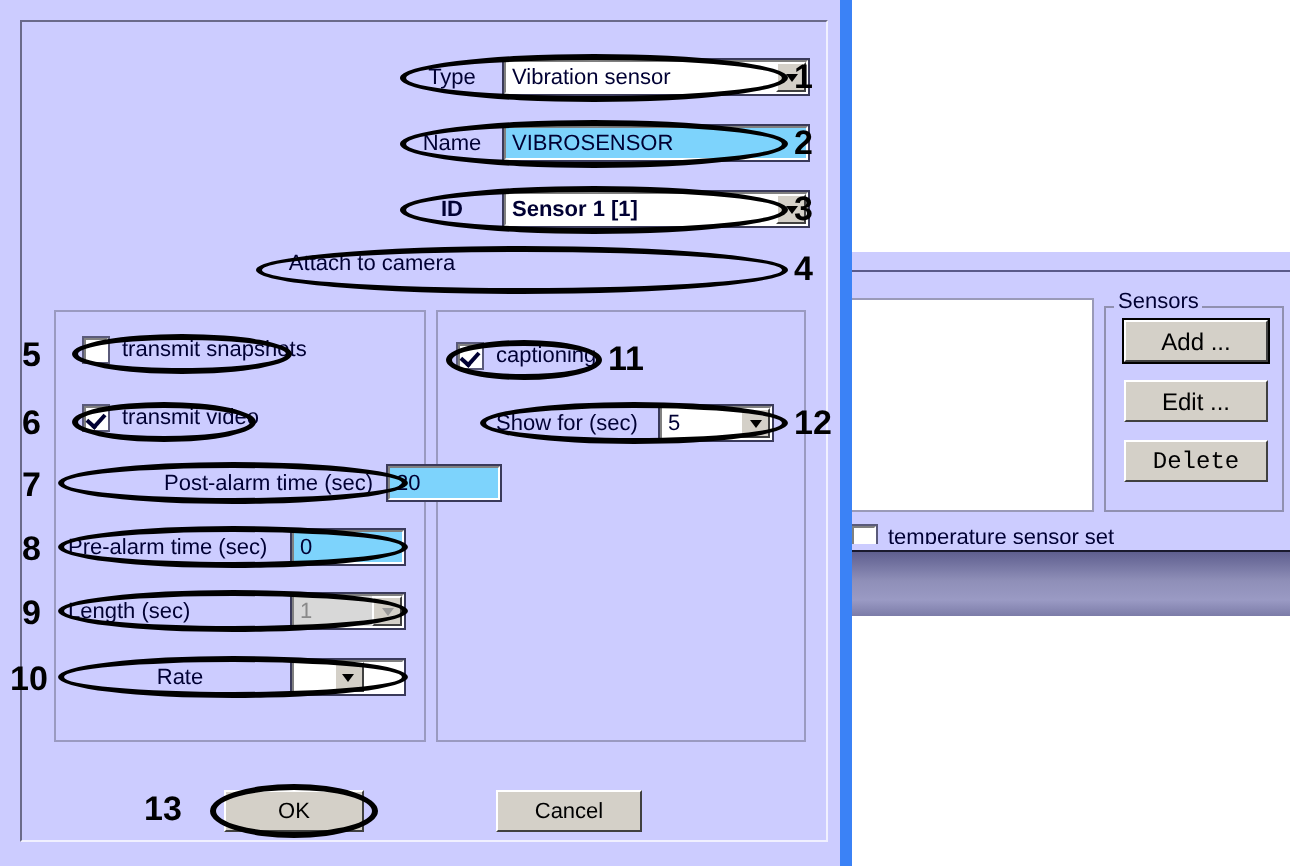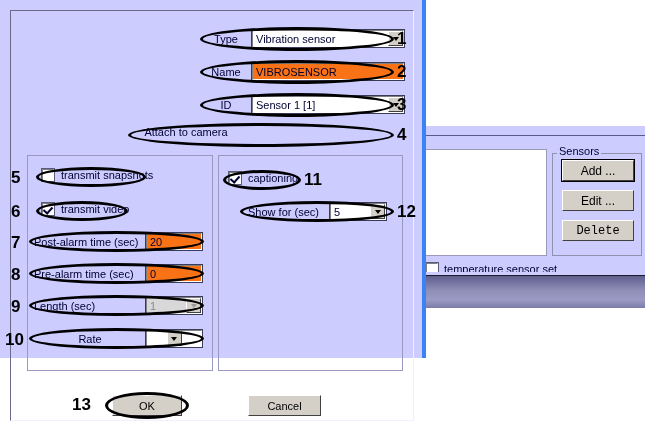--- a/index.html
+++ b/index.html
@@ -24,22 +24,22 @@
   #btn-delete{top:74px;font-family:Liberation Mono, monospace;}
   #bg-tempcb{position:absolute;left:2px;top:124px;width:218px;height:18px;display:flex;align-items:center;gap:6px;}
   #bg-tempstrip{position:absolute;left:0;top:146px;width:221px;height:3px;background:#ccccff;}
   #bg-darkbar{position:absolute;left:0;top:149px;width:221px;height:32px;
       background:linear-gradient(to bottom,#5f5f8f 0%,#8f8fb8 45%,#9a9ac4 75%,#7c7ca8 100%);
       border-top:1px solid #1a1a2e;border-bottom:1px solid #1a1a2e;}
   #bg-white{position:absolute;left:0;top:182px;width:221px;height:125px;background:#ffffff;}
   #bg-window-leftedge{position:absolute;left:0;top:0;width:1px;height:307px;background:#3a3a5a;}
 
   
-  #dialog{position:absolute;left:0;top:0;width:426px;height:358px;background:#ccccff;
-          border-right:4px solid #3b82f6;box-sizing:border-box;}
+  #dialog{position:absolute;left:0;top:0;width:426px;height:433px;background:#ccccff;
+          border-right:6px solid #3b82f6;box-sizing:border-box;}
   #dialog-inner{position:absolute;left:10px;top:10px;width:404px;height:411px;
           border-top:1px solid #6a6a8a;border-left:1px solid #6a6a8a;
           border-right:1px solid #f0f0ff;border-bottom:1px solid #f0f0ff;
           box-sizing:border-box;}
 
   
   .lbl{font-size:11px;color:#000033;white-space:nowrap;}
   .field-row{position:absolute;display:flex;align-items:center;}
   .fl{font-size:11px;color:#000033;text-align:center;}
 
@@ -50,21 +50,21 @@
   .combo .ctext{font-size:11px;color:#000033;padding-left:3px;flex:1;overflow:hidden;white-space:nowrap;}
   .combo .arrow{width:15px;height:15px;margin-right:0px;background:#d4d0c8;
          border-top:1px solid #ffffff;border-left:1px solid #ffffff;
          border-right:1px solid #404040;border-bottom:1px solid #404040;
          display:flex;align-items:center;justify-content:center;box-sizing:border-box;}
   .combo .arrow::after{content:"";border-left:3px solid transparent;border-right:3px solid transparent;border-top:4px solid #000000;}
   .combo.disabled{background:#d8d8d8;}
   .combo.disabled .ctext{color:#8a8a8a;}
   .combo.disabled .arrow::after{border-top-color:#9a9a9a;}
 
-  .txtbox{position:relative;height:17px;background:#f97316;box-sizing:border-box;
+  .txtbox{position:relative;height:17px;background:#7dd3fc;box-sizing:border-box;
          border-top:1px solid #808080;border-left:1px solid #808080;
          border-right:1px solid #ffffff;border-bottom:1px solid #ffffff;
          outline:1px solid #3a3a5a;display:flex;align-items:center;}
   .txtbox .ctext{font-size:11px;color:#000033;padding-left:3px;}
 
   .cbx{width:12px;height:12px;background:#ffffff;box-sizing:border-box;
        border-top:1px solid #808080;border-left:1px solid #808080;
        border-right:1px solid #ffffff;border-bottom:1px solid #ffffff;
        outline:1px solid #5a5a7a;position:relative;flex:0 0 auto;}
   .cbx.checked::after{content:"";position:absolute;left:2px;top:1px;width:4px;height:7px;
@@ -129,21 +129,21 @@
 
     <div class="field-row" style="left:206px;top:63px;">
       <span class="fl" style="width:40px;">Name</span>
       <div class="txtbox" style="width:152px;margin-left:6px;">
         <span class="ctext">VIBROSENSOR</span>
       </div>
     </div>
     <div class="ellipse" style="left:200px;top:60px;width:194px;height:24px;"></div>
     <div class="num" style="left:397px;top:63px;">2</div>
 
-    <div class="field-row" style="left:206px;top:96px;">
+    <div class="field-row" style="left:206px;top:96px;font-weight:bold;">
       <span class="fl" style="width:40px;">ID</span>
       <div class="combo" style="width:152px;margin-left:6px;">
         <span class="ctext">Sensor 1 [1]</span>
         <span class="arrow"></span>
       </div>
     </div>
     <div class="ellipse" style="left:200px;top:93px;width:194px;height:24px;"></div>
     <div class="num" style="left:397px;top:96px;">3</div>
 
     <div class="field-row" style="left:134px;top:126px;">
@@ -162,21 +162,21 @@
     <div class="ellipse" style="left:36px;top:167px;width:110px;height:20px;"></div>
     <div class="num" style="left:11px;top:169px;">5</div>
 
     <div class="field-row" style="left:42px;top:203px;gap:7px;">
       <div class="cbx checked"></div>
       <span class="lbl">transmit video</span>
     </div>
     <div class="ellipse" style="left:36px;top:201px;width:92px;height:20px;"></div>
     <div class="num" style="left:11px;top:203px;">6</div>
 
-    <div class="field-row" style="left:34px;top:233px;">
+    <div class="field-row" style="left:34px;top:233px;padding-left:48px;">
       <span class="fl" style="width:112px;text-align:left;">Post-alarm time (sec)</span>
       <div class="txtbox" style="width:56px;">
         <span class="ctext">20</span>
       </div>
     </div>
     <div class="ellipse" style="left:29px;top:231px;width:175px;height:21px;"></div>
     <div class="num" style="left:11px;top:234px;">7</div>
 
     <div class="field-row" style="left:34px;top:265px;">
       <span class="fl" style="width:112px;text-align:left;">Pre-alarm time (sec)</span>

